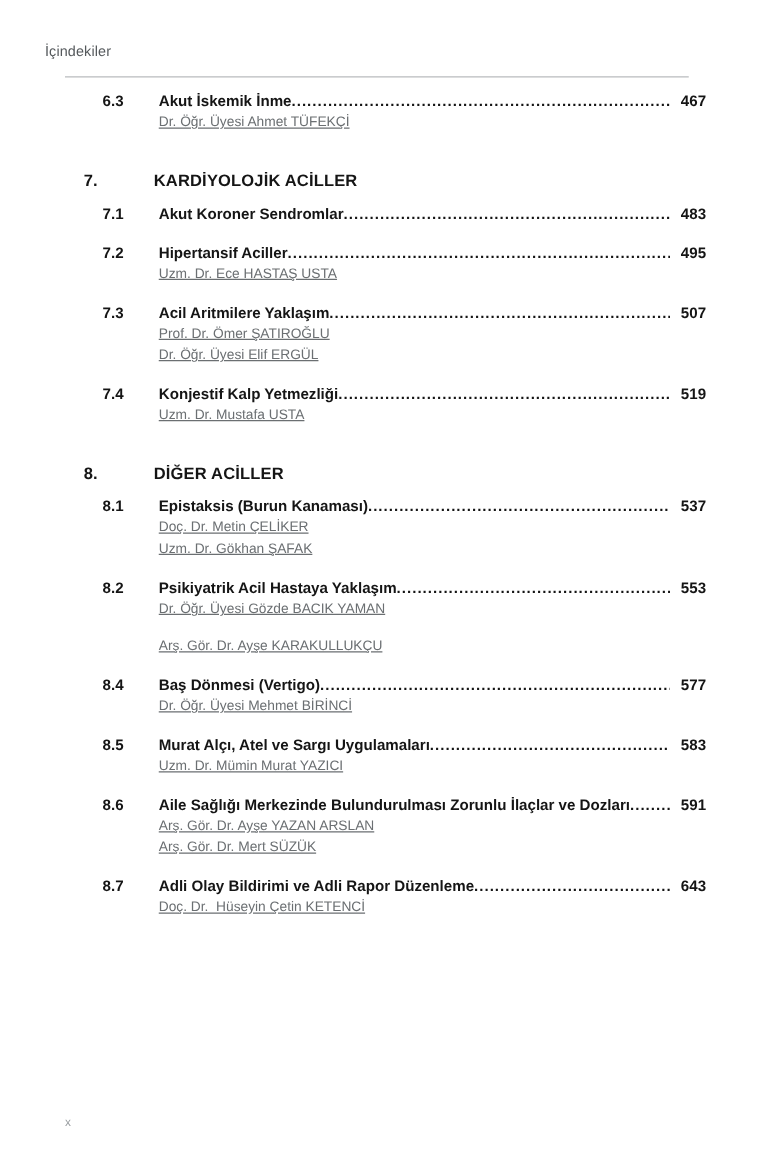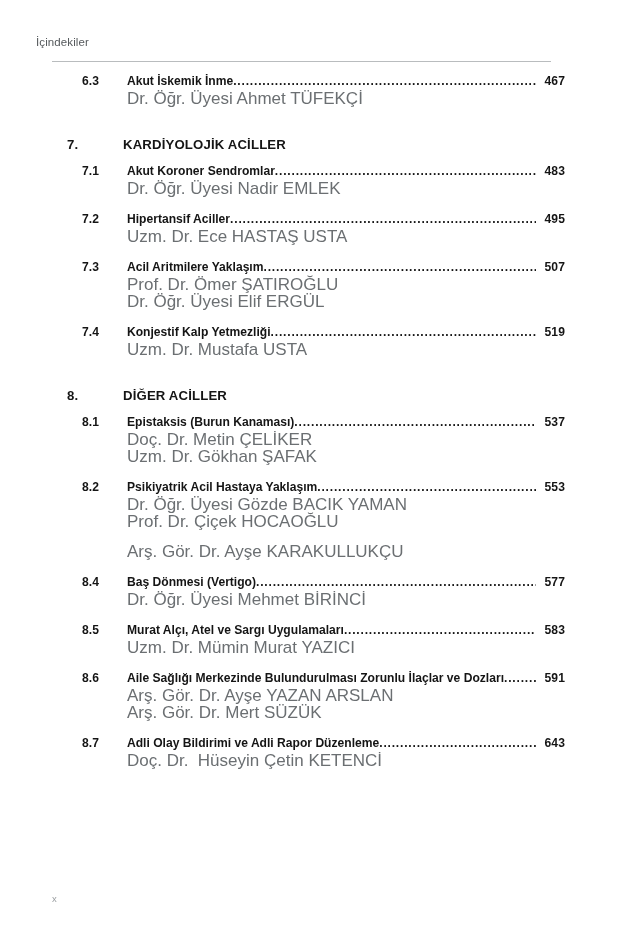--- a/index.html
+++ b/index.html
@@ -105,25 +105,26 @@
     flex: 0 0 auto;
     padding-left: 3px;
     text-align: right;
     min-width: 26px;
     letter-spacing: 0.1px;
   }
   .authors {
     margin-left: 45px;
   }
   .author {
-    font-size: 17px;
+    font-size: 11px;
     font-weight: normal;
     color: #6b6f72;
     line-height: 17px;
     white-space: pre;
+    text-decoration: underline;
   }
 
   .gap-entry { height: 13px; }
   .gap-chapter { height: 30px; }
   .gap-after-chapter { height: 10px; }
 
   .folio {
     position: absolute;
     left: 52px;
     top: 893px;
@@ -159,23 +160,20 @@
         <span class="ch-title">KARDİYOLOJİK ACİLLER</span>
       </div>
       <div class="gap-after-chapter"></div>
       <div class="entry">
         <div class="entry-line">
           <span class="entry-num">7.1</span>
           <span class="entry-title">Akut Koroner Sendromlar</span>
           <span class="leader"></span>
           <span class="entry-page">483</span>
         </div>
-        <div class="authors">
-          <div class="author">Dr. Öğr. Üyesi Nadir EMLEK</div>
-        </div>
       </div>
       <div class="gap-entry"></div>
       <div class="entry">
         <div class="entry-line">
           <span class="entry-num">7.2</span>
           <span class="entry-title">Hipertansif Aciller</span>
           <span class="leader"></span>
           <span class="entry-page">495</span>
         </div>
         <div class="authors">
@@ -228,21 +226,20 @@
       <div class="gap-entry"></div>
       <div class="entry">
         <div class="entry-line">
           <span class="entry-num">8.2</span>
           <span class="entry-title">Psikiyatrik Acil Hastaya Yaklaşım</span>
           <span class="leader"></span>
           <span class="entry-page">553</span>
         </div>
         <div class="authors">
           <div class="author">Dr. Öğr. Üyesi Gözde BACIK YAMAN</div>
-          <div class="author">Prof. Dr. Çiçek HOCAOĞLU</div>
         </div>
       </div>
       <div class="gap-entry"></div>
       <div class="entry">
         <div class="authors">
           <div class="author">Arş. Gör. Dr. Ayşe KARAKULLUKÇU</div>
         </div>
       </div>
       <div class="gap-entry"></div>
       <div class="entry">

